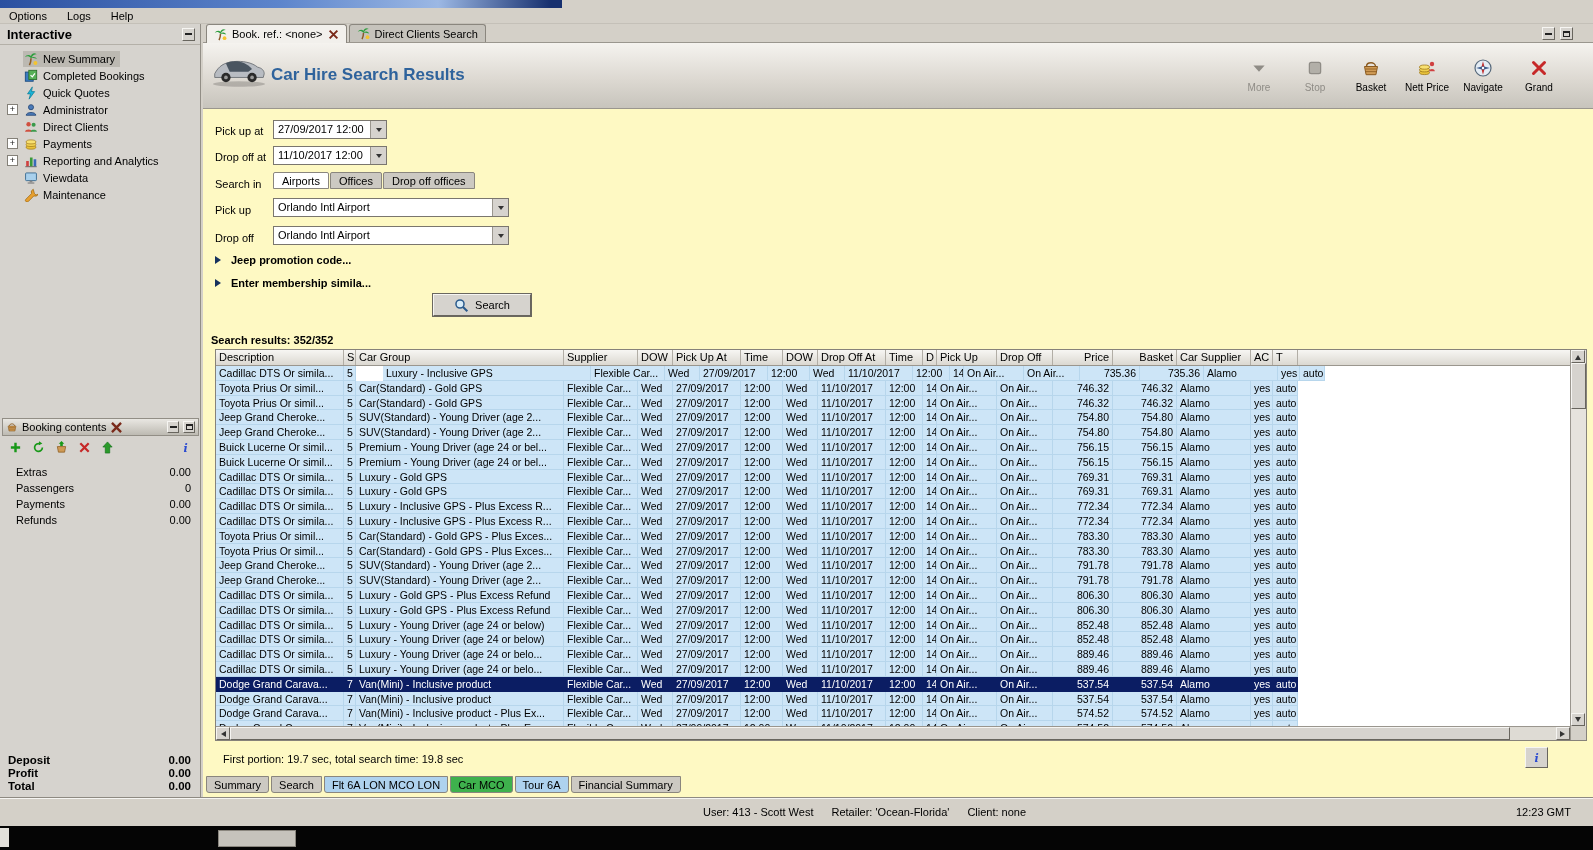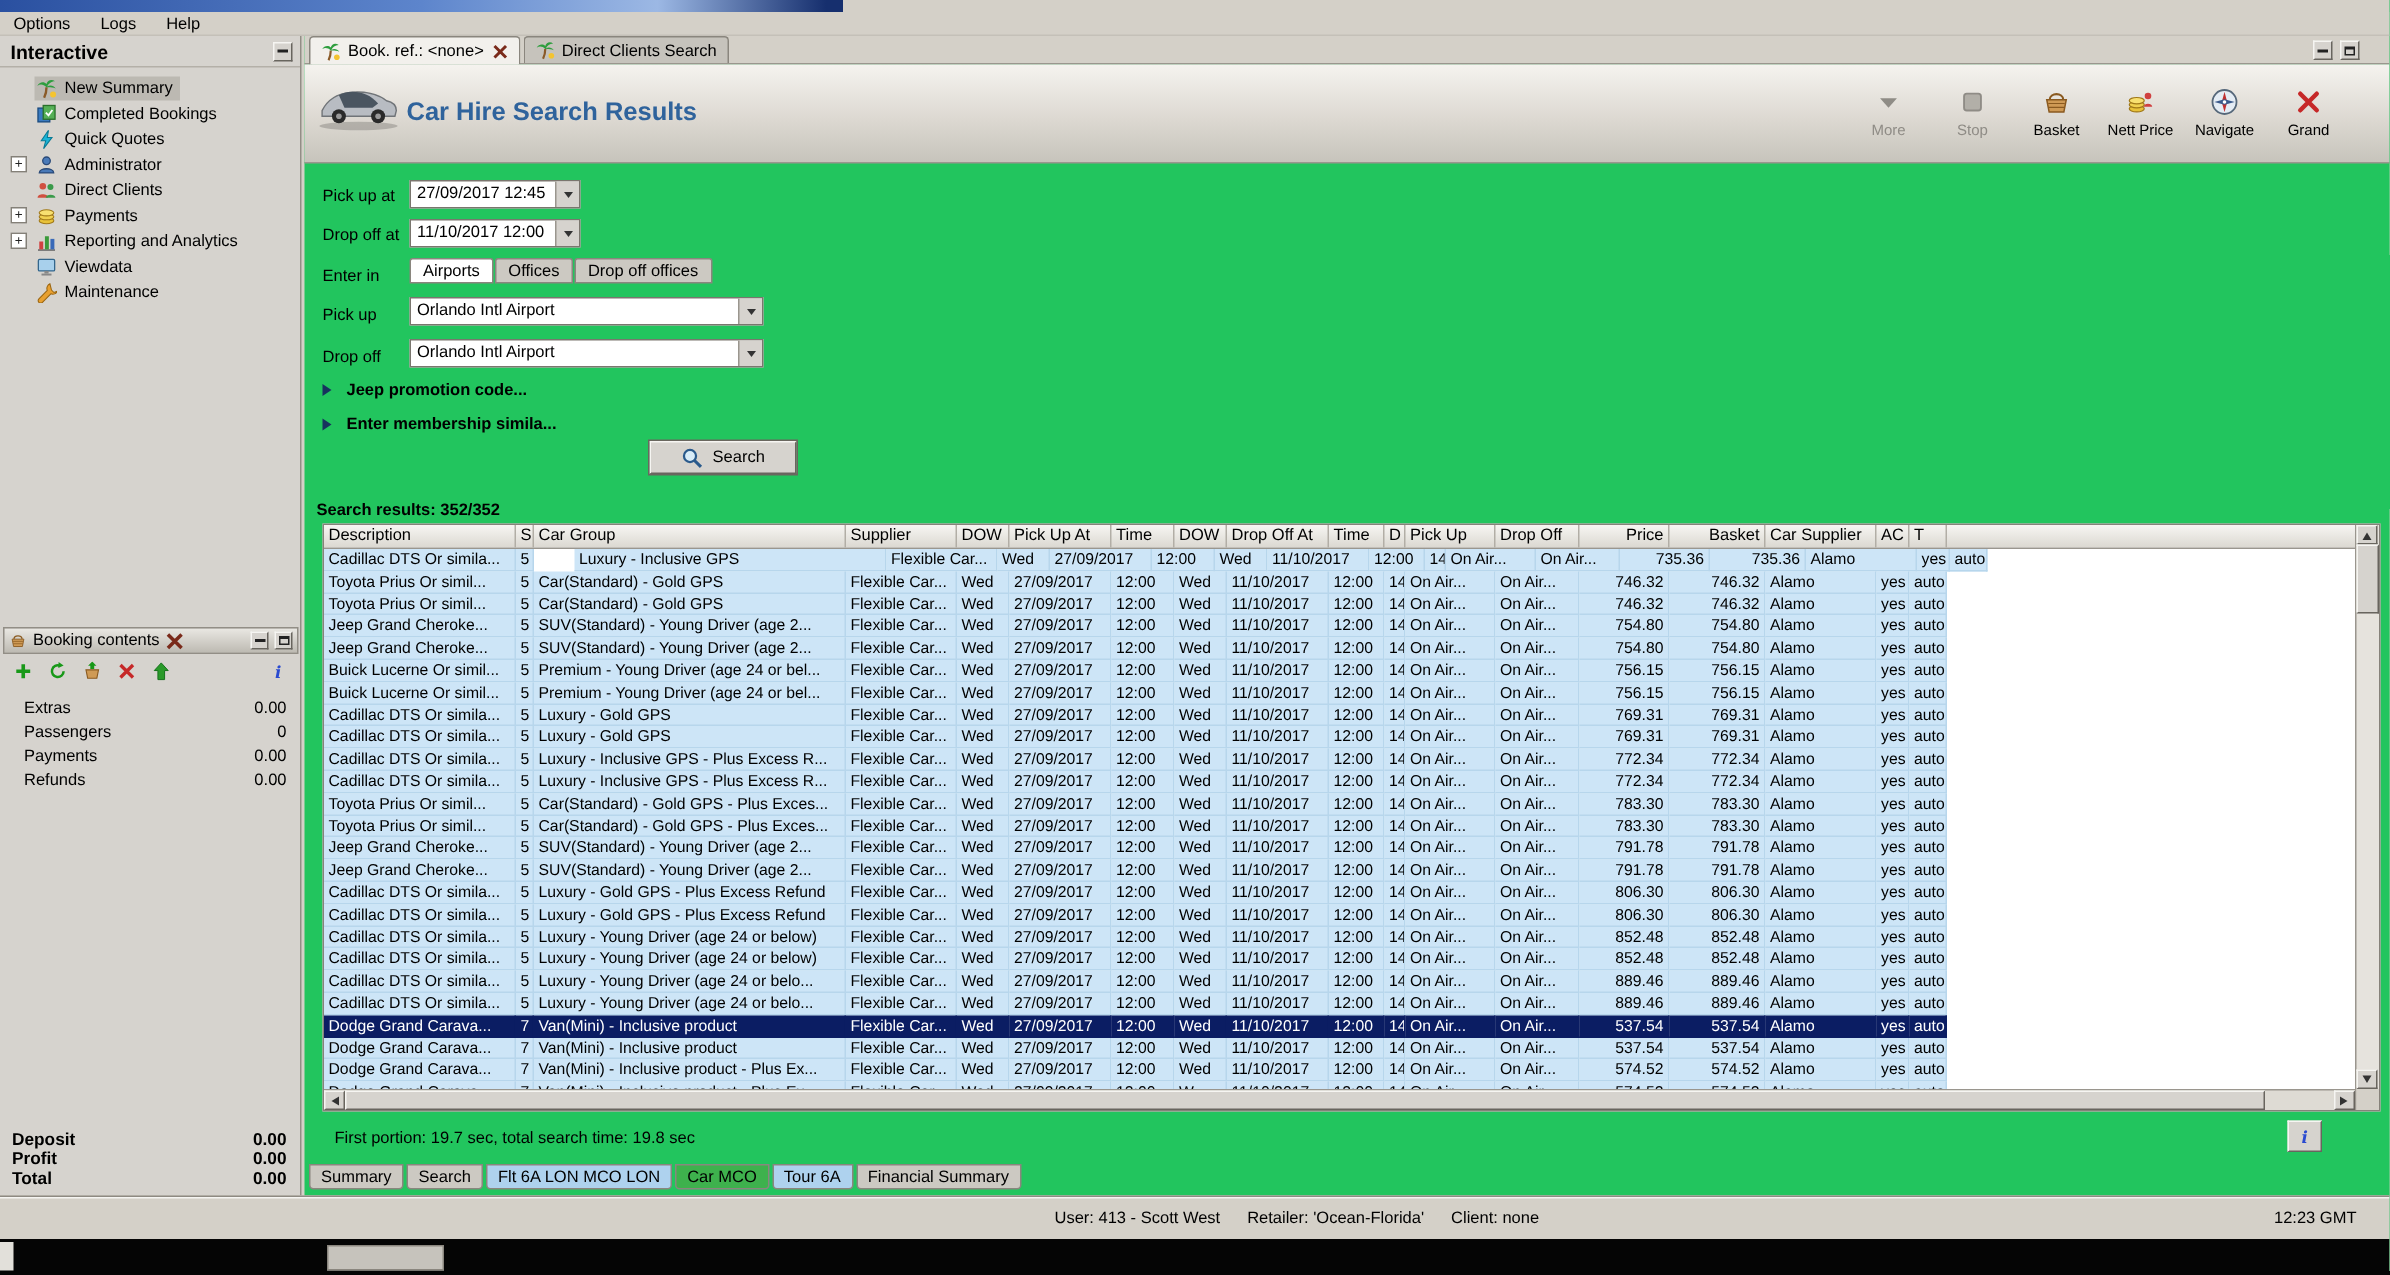--- a/index.html
+++ b/index.html
@@ -27,21 +27,21 @@
 .bp-x{width:13px;height:13px;display:inline-flex;align-items:center;justify-content:center;}
 .spacer{flex:1;}
 #bp-toolbar{height:23px;display:flex;align-items:center;gap:8px;padding:3px 6px;}
 .bp-tool{width:15px;height:15px;display:inline-flex;align-items:center;justify-content:center;}
 .bp-tool.right{margin-left:auto;}
 #bp-rows{padding-top:5px;}
 .bp-row{height:16px;display:flex;align-items:center;padding:0 8px 0 14px;}
 .bp-row .bl{flex:1;}
 #totals{position:absolute;left:0;bottom:5px;width:100%;padding:0 9px 0 8px;font-weight:bold;font-size:11.5px;}
 .tot-row{height:13px;display:flex;justify-content:space-between;align-items:center;}
-#main{position:absolute;left:203px;top:24px;width:1390px;height:773px;background:#22c55e;text-decoration:underline;}
+#main{position:absolute;left:203px;top:24px;width:1390px;height:773px;background:#fef9c3;text-decoration:underline;}
 #tabbar{position:absolute;left:0;top:0;width:100%;height:19px;display:flex;align-items:flex-end;padding-left:3px;border-bottom:1px solid #9a968e;background:#d4d0c8;}
 .wtab{height:18px;display:flex;align-items:center;gap:5px;padding:0 7px;border:1px solid #8a867e;border-bottom:none;border-radius:3px 3px 0 0;background:#c6c3bc;margin-right:2px;white-space:nowrap;}
 .wtab.active{background:#f2f0ec;height:19px;margin-bottom:-1px;z-index:2;}
 .tabx{width:11px;height:11px;display:inline-flex;}
 #wb-min{position:absolute;right:38px;top:3px;}
 #wb-max{position:absolute;right:20px;top:3px;}
 #headerband{position:absolute;left:0;top:19px;width:100%;height:66px;background:linear-gradient(180deg,#f5f3ef,#ddd9d2 55%,#c7c4bc);border-bottom:1px solid #9a968e;}
 #car-image{position:absolute;left:8px;top:7px;width:56px;height:40px;}
 #page-title{position:absolute;left:68px;top:22px;font-size:17px;font-weight:bold;color:#2f639c;}
 #header-toolbar{position:absolute;right:30px;top:5px;display:flex;gap:8px;}
@@ -433,35 +433,35 @@
               <path d="M4.5 4.5l11 11M15.5 4.5l-11 11" stroke="#c62828" stroke-width="3" stroke-linecap="round"></path>
             </svg>
           </span>
           <span>Grand</span>
         </div>
       </div>
   </div>
 
   <div class="flabel" style="left:12px;top:98px">Pick up at</div>
   <div class="combo" style="left:70px;top:96px;width:114px">
-    <span class="combo-val">27/09/2017 12:45</span>
+    <span class="combo-val">27/09/2017 12:00</span>
     <span class="combo-btn">
         <span class="dd-tri"></span>
       </span>
   </div>
 
   <div class="flabel" style="left:12px;top:124px">Drop off at</div>
   <div class="combo" style="left:70px;top:122px;width:114px">
     <span class="combo-val">11/10/2017 12:00</span>
     <span class="combo-btn">
         <span class="dd-tri"></span>
       </span>
   </div>
 
-  <div class="flabel" style="left:12px;top:151px">Enter in</div>
+  <div class="flabel" style="left:12px;top:151px">Search in</div>
   <div id="searchin-tabs">
       <div class="sitab active">Airports</div>
       <div class="sitab">Offices</div>
       <div class="sitab">Drop off offices</div>
     </div>
 
   <div class="flabel" style="left:12px;top:177px">Pick up</div>
   <div class="combo" style="left:70px;top:174px;width:236px">
     <span class="combo-val">Orlando Intl Airport</span>
     <span class="combo-btn">

